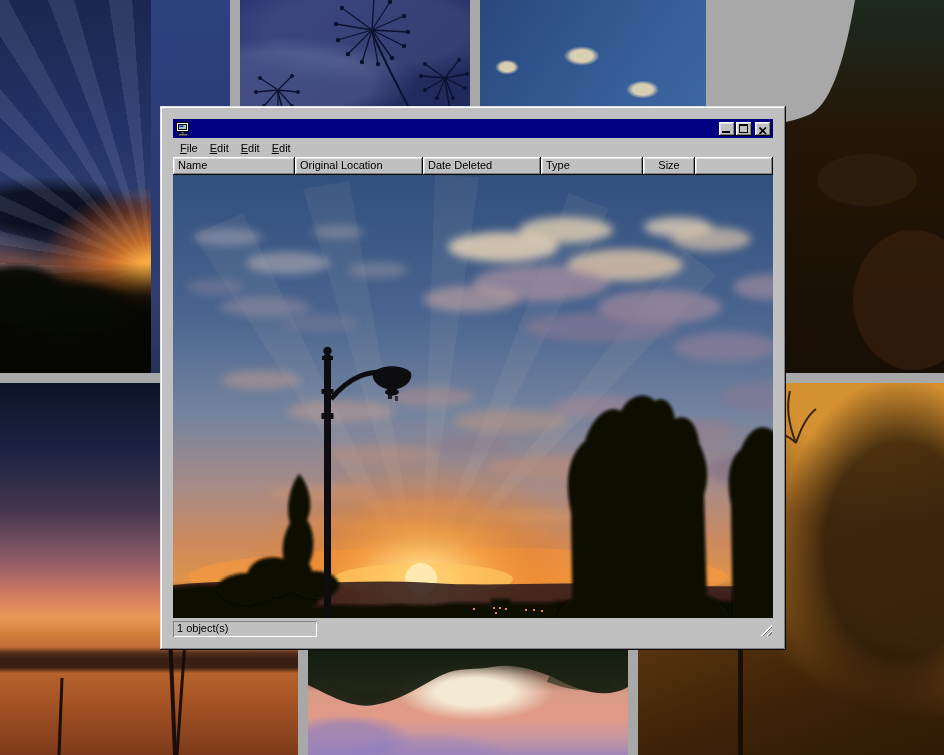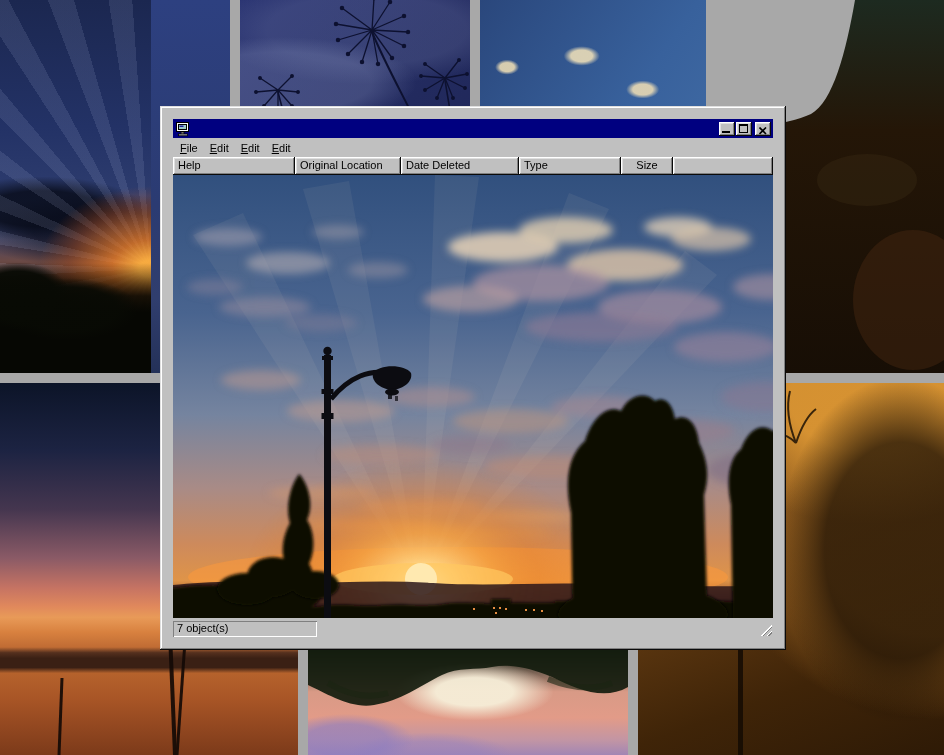--- a/index.html
+++ b/index.html
@@ -235,22 +235,22 @@
   </div>
 
   <div class="menubar">
     <span class="menu-item"><span>File</span></span>
     <span class="menu-item"><span>Edit</span></span>
     <span class="menu-item"><span>Edit</span></span>
     <span class="menu-item"><span>Edit</span></span>
   </div>
 
   <div class="hdr">
-    <div class="hdr-cell" style="width:122px">Help</div>
-    <div class="hdr-cell" style="width:106px">Original Location</div>
+    <div class="hdr-cell" style="width:122px">Name</div>
+    <div class="hdr-cell" style="width:128px">Original Location</div>
     <div class="hdr-cell" style="width:118px">Date Deleted</div>
     <div class="hdr-cell" style="width:102px">Type</div>
     <div class="hdr-cell right" style="width:52px">Size</div>
     <div class="hdr-cell" style="flex:1"></div>
   </div>
 
   <div class="client">
     <svg width="618" height="461" viewBox="0 0 618 461" preserveAspectRatio="none">
       <defs>
         <linearGradient id="sky" x1="0" y1="0" x2="0" y2="1">
@@ -375,17 +375,17 @@
         <path d="M158,224 C176,202 198,193 218,199" stroke="#0c0c11" stroke-width="5" fill="none"></path>
         <path d="M200,198 C206,189 232,189 238,198 C240,206 231,214 219,215 C207,214 198,206 200,198 Z" fill="#0c0c11"></path>
         <ellipse cx="219" cy="217" rx="7" ry="3.5" fill="#0c0c11"></ellipse>
         <rect x="215" y="220" width="4" height="4" fill="#0c0c11" opacity=".85"></rect>
         <rect x="222" y="221" width="3" height="5" fill="#0c0c11" opacity=".7"></rect>
       </g>
     </svg>
   </div>
 
   <div class="statusbar">
-    <div class="status-panel sp1">7 object(s)</div>
+    <div class="status-panel sp1">1 object(s)</div>
     <div class="grip"></div>
   </div>
 
 </div>
 
 </body></html>

